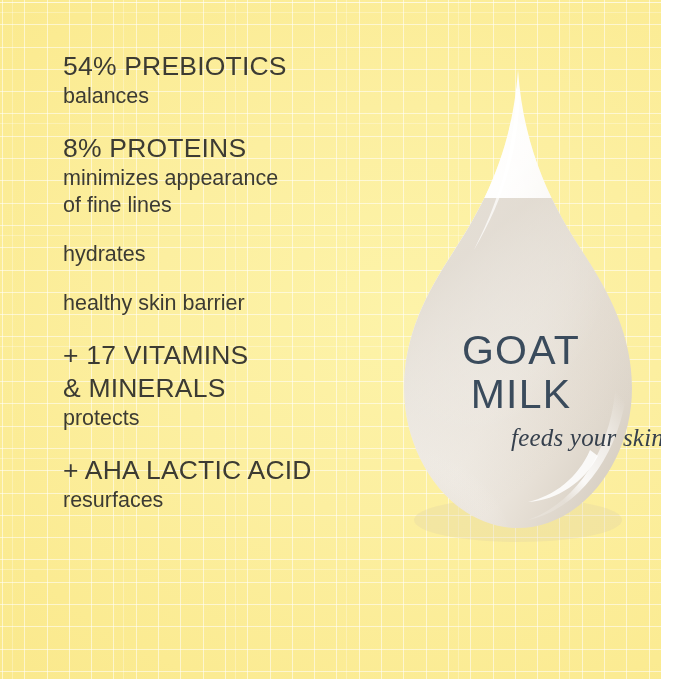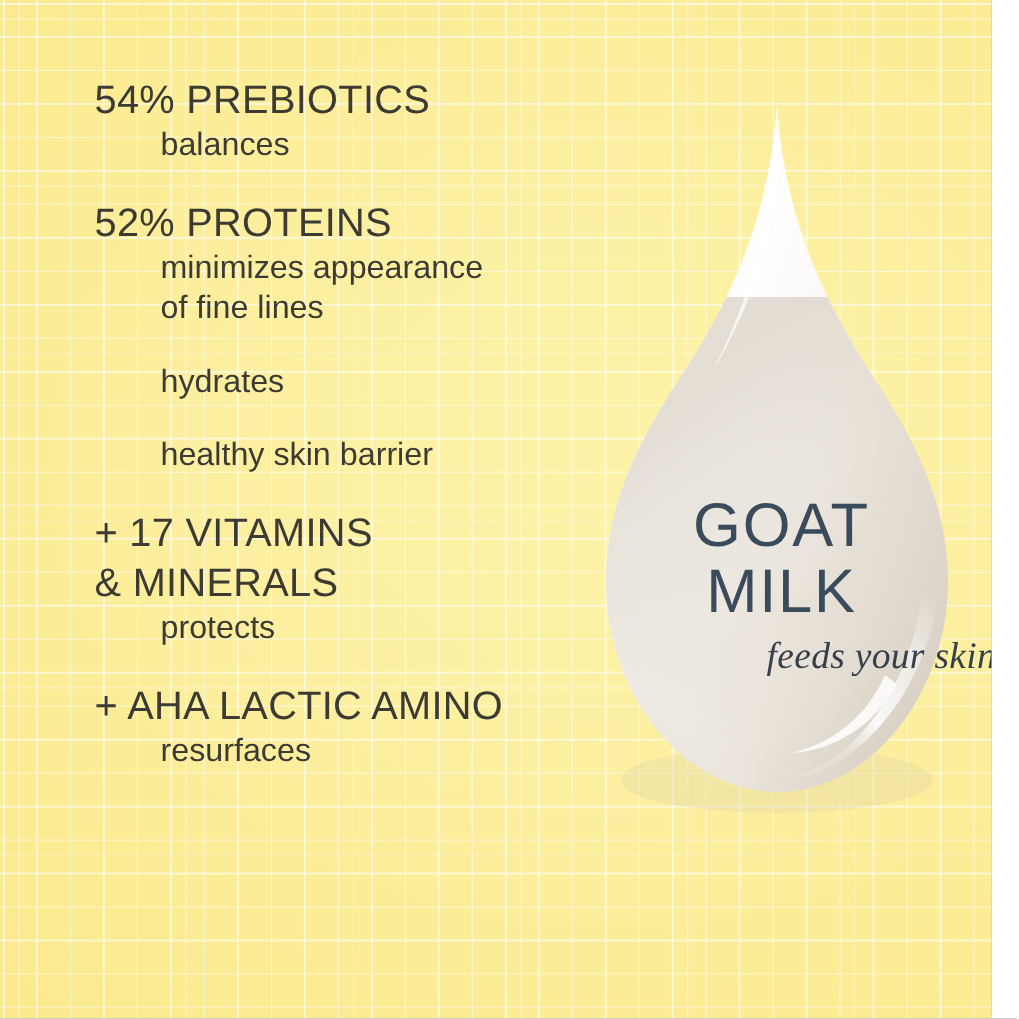--- a/index.html
+++ b/index.html
@@ -60,21 +60,20 @@
     font-weight:400;
     white-space:pre-line;
   }
   .fact-sub{
     display:block;
     font-size:21.5px;
     line-height:27px;
     color:#3c3b33;
     font-weight:400;
     white-space:pre-line;
-    margin-left:44px;
   }
 
   
   .drop-wrap{
     position:absolute;
     left:378px; top:58px;
     width:286px; height:500px;
   }
   .drop-svg{ position:absolute; inset:0; width:100%; height:100%; display:block; }
   .drop-brand{
@@ -109,41 +108,41 @@
   <div class="bg-grid2"></div>
 
   <div class="facts">
 
     <div class="fact">
       <span class="fact-title">54% PREBIOTICS</span>
       <span class="fact-sub">balances</span>
     </div>
 
     <div class="fact">
-      <span class="fact-title">52% PROTEINS</span>
+      <span class="fact-title">8% PROTEINS</span>
       <span class="fact-sub">minimizes appearance
 of fine lines</span>
     </div>
 
     <div class="fact">
       <span class="fact-sub">hydrates</span>
     </div>
 
     <div class="fact">
       <span class="fact-sub">healthy skin barrier</span>
     </div>
 
     <div class="fact">
       <span class="fact-title">+ 17 VITAMINS
 &amp; MINERALS</span>
       <span class="fact-sub">protects</span>
     </div>
 
     <div class="fact">
-      <span class="fact-title">+ AHA LACTIC AMINO</span>
+      <span class="fact-title">+ AHA LACTIC ACID</span>
       <span class="fact-sub">resurfaces</span>
     </div>
 
   </div>
 
   <div class="drop-wrap">
 
     <svg class="drop-svg" viewBox="0 0 286 500">
       <defs>
         <linearGradient id="gBody" x1="0.12" y1="0.10" x2="0.88" y2="0.92">

